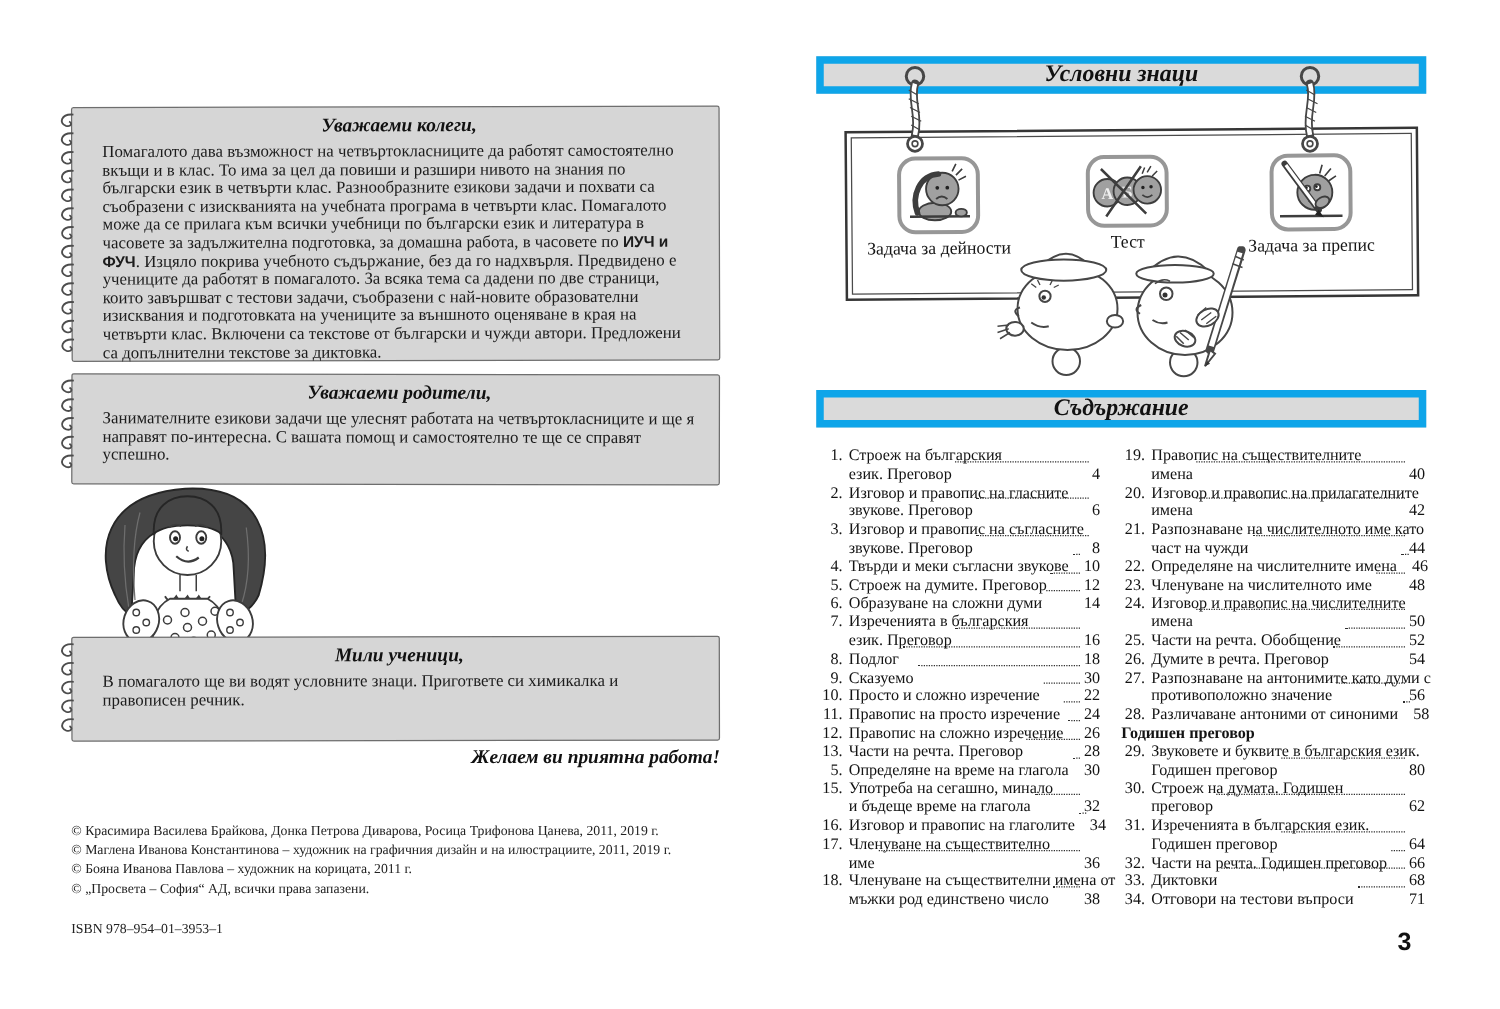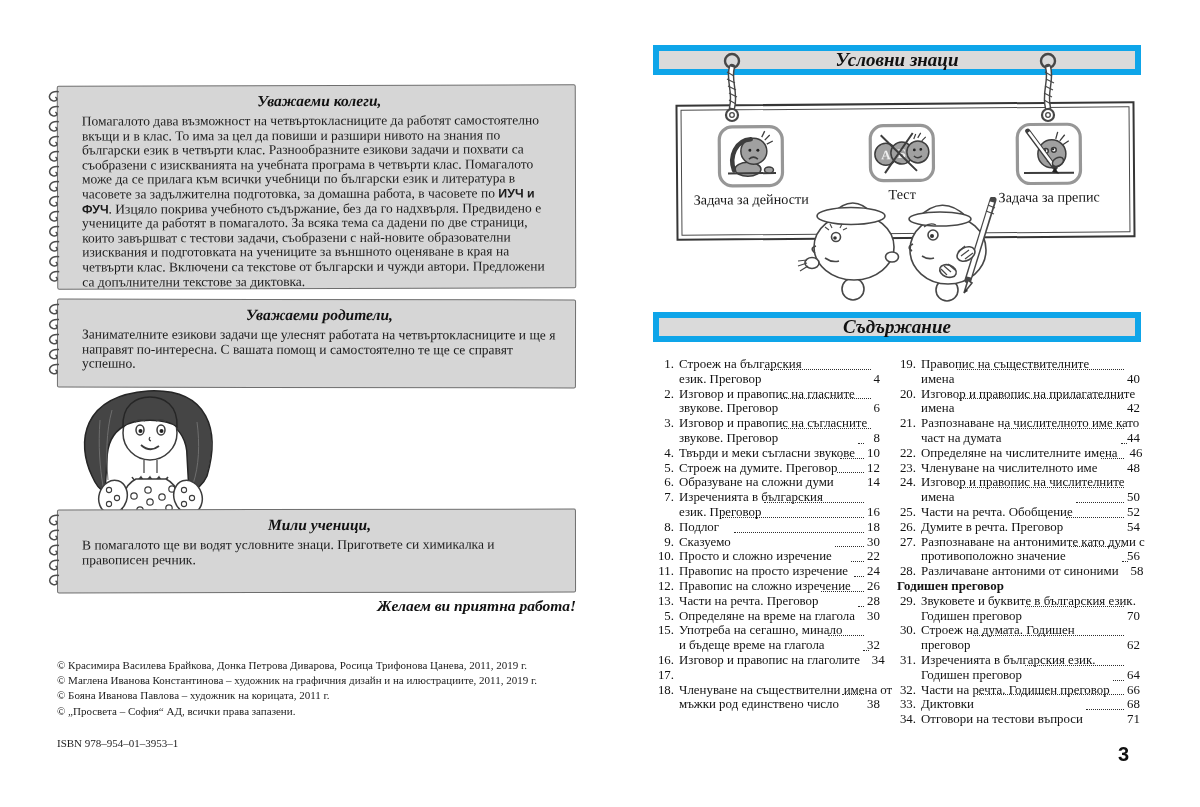--- a/index.html
+++ b/index.html
@@ -501,20 +501,28 @@
         <span class="toc-body">
           <span class="toc-line last">
             <span class="toc-text">Изговор и правопис на глаголите</span>
             <span class="toc-leader"></span>
             <span class="toc-page">34</span>
           </span>
         </span>
       </div>
       <div class="toc-entry">
         <span class="toc-num">17.</span>
+        <span class="toc-body">
+          <span class="toc-line">Членуване на съществително</span>
+          <span class="toc-line last">
+            <span class="toc-text">име</span>
+            <span class="toc-leader"></span>
+            <span class="toc-page">36</span>
+          </span>
+        </span>
       </div>
       <div class="toc-entry">
         <span class="toc-num">18.</span>
         <span class="toc-body">
           <span class="toc-line">Членуване на съществителни имена от</span>
           <span class="toc-line last">
             <span class="toc-text">мъжки род единствено число</span>
             <span class="toc-leader"></span>
             <span class="toc-page">38</span>
           </span>
@@ -542,21 +550,21 @@
             <span class="toc-leader"></span>
             <span class="toc-page">42</span>
           </span>
         </span>
       </div>
       <div class="toc-entry">
         <span class="toc-num">21.</span>
         <span class="toc-body">
           <span class="toc-line">Разпознаване на числителното име като</span>
           <span class="toc-line last">
-            <span class="toc-text">част на думата</span>
+            <span class="toc-text">част на чужди</span>
             <span class="toc-leader"></span>
             <span class="toc-page">44</span>
           </span>
         </span>
       </div>
       <div class="toc-entry">
         <span class="toc-num">22.</span>
         <span class="toc-body">
           <span class="toc-line last">
             <span class="toc-text">Определяне на числителните имена</span>
@@ -628,21 +636,21 @@
         </span>
       </div>
       <div class="toc-heading">Годишен преговор</div>
       <div class="toc-entry">
         <span class="toc-num">29.</span>
         <span class="toc-body">
           <span class="toc-line">Звуковете и буквите в българския език.</span>
           <span class="toc-line last">
             <span class="toc-text">Годишен преговор</span>
             <span class="toc-leader"></span>
-            <span class="toc-page">70</span>
+            <span class="toc-page">80</span>
           </span>
         </span>
       </div>
       <div class="toc-entry">
         <span class="toc-num">30.</span>
         <span class="toc-body">
           <span class="toc-line">Строеж на думата. Годишен</span>
           <span class="toc-line last">
             <span class="toc-text">преговор</span>
             <span class="toc-leader"></span>

